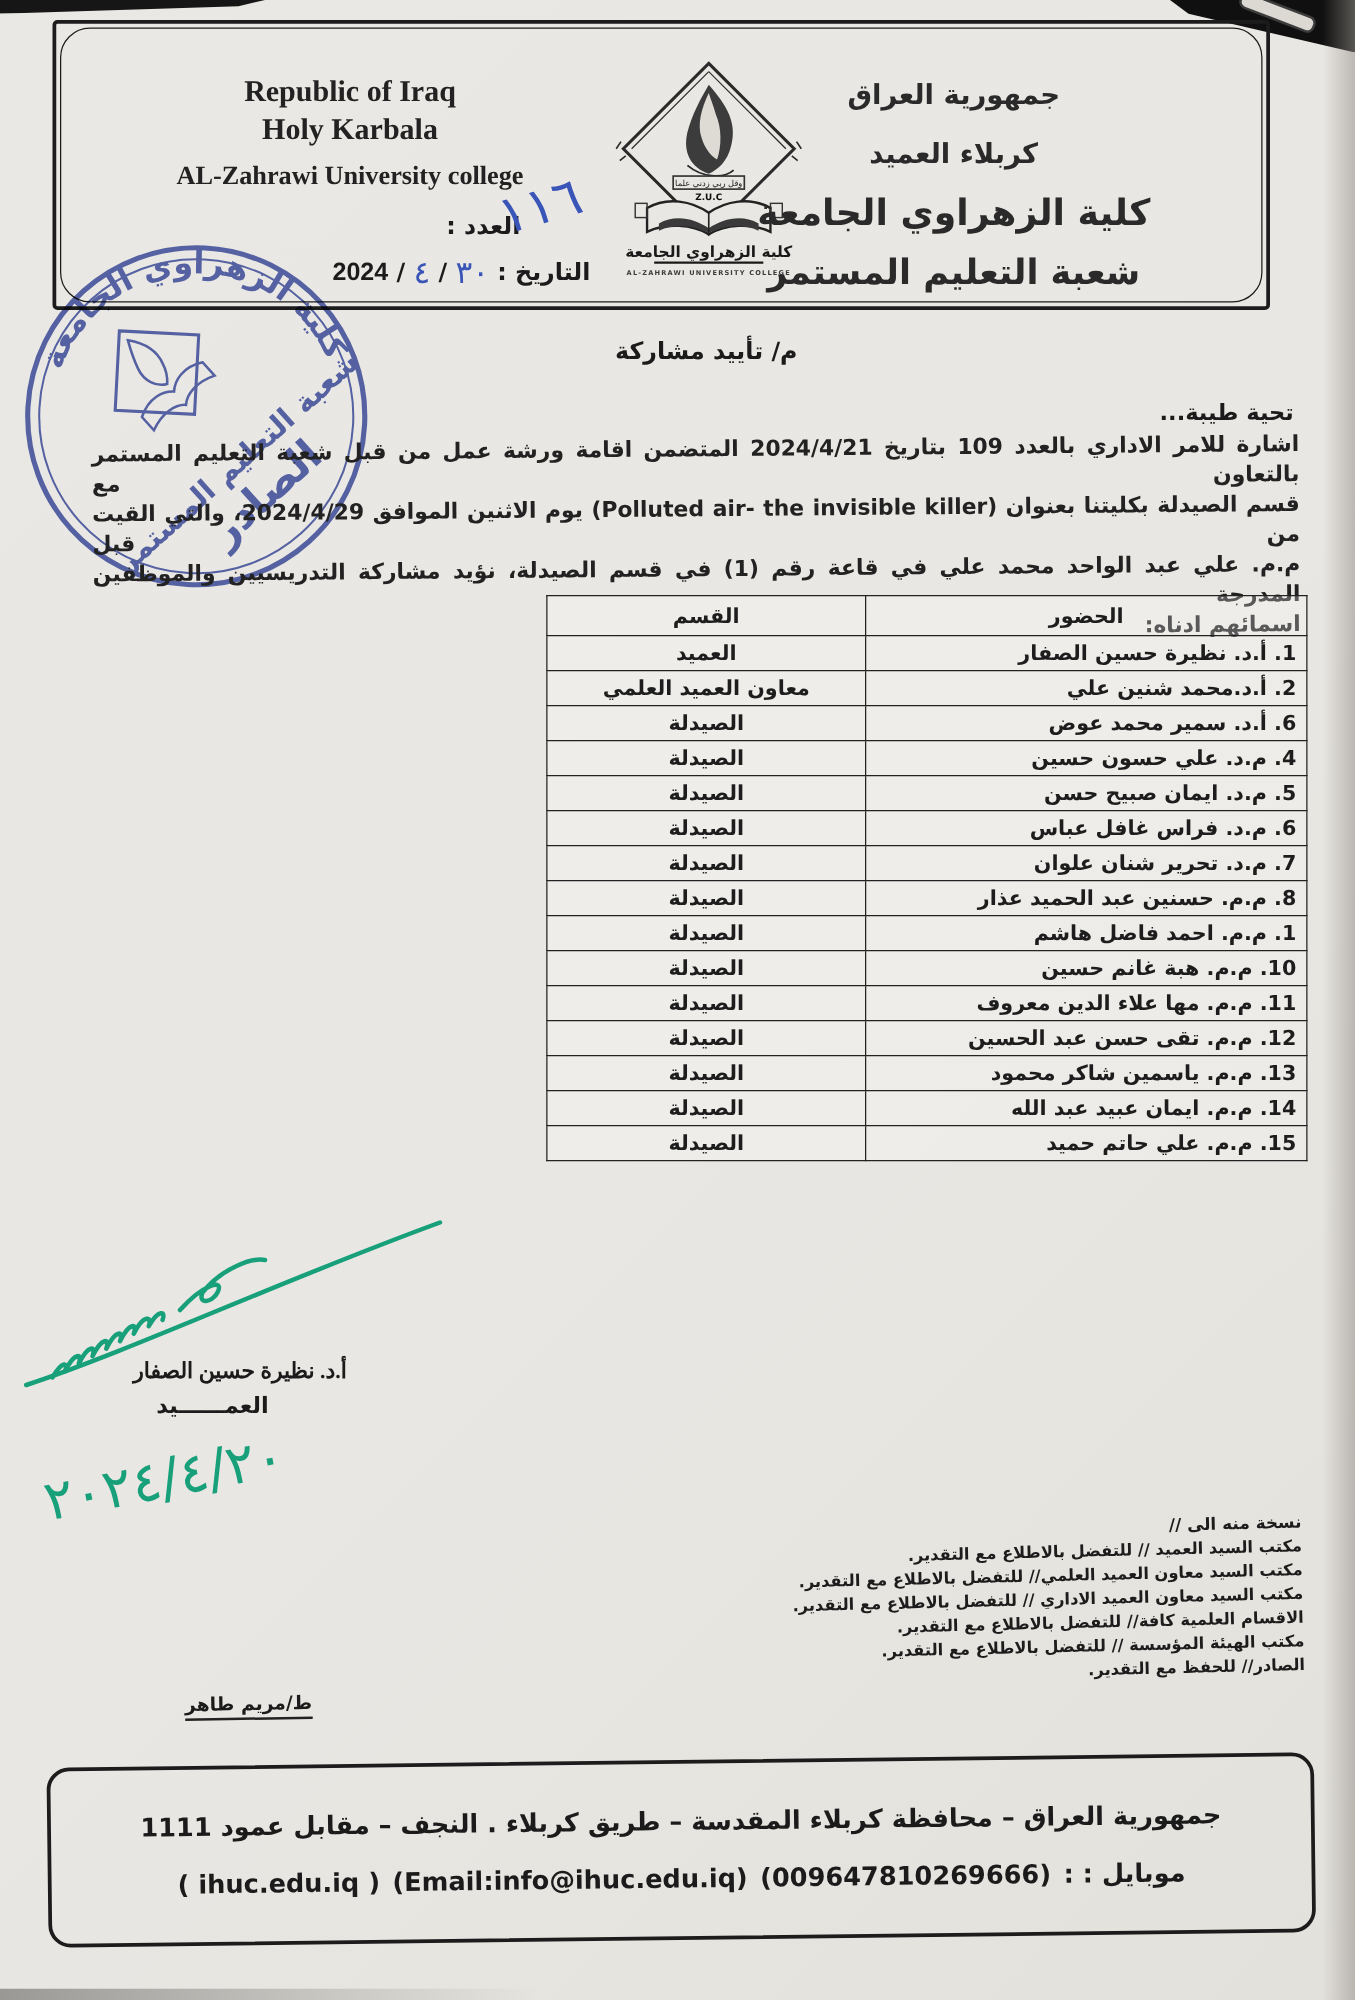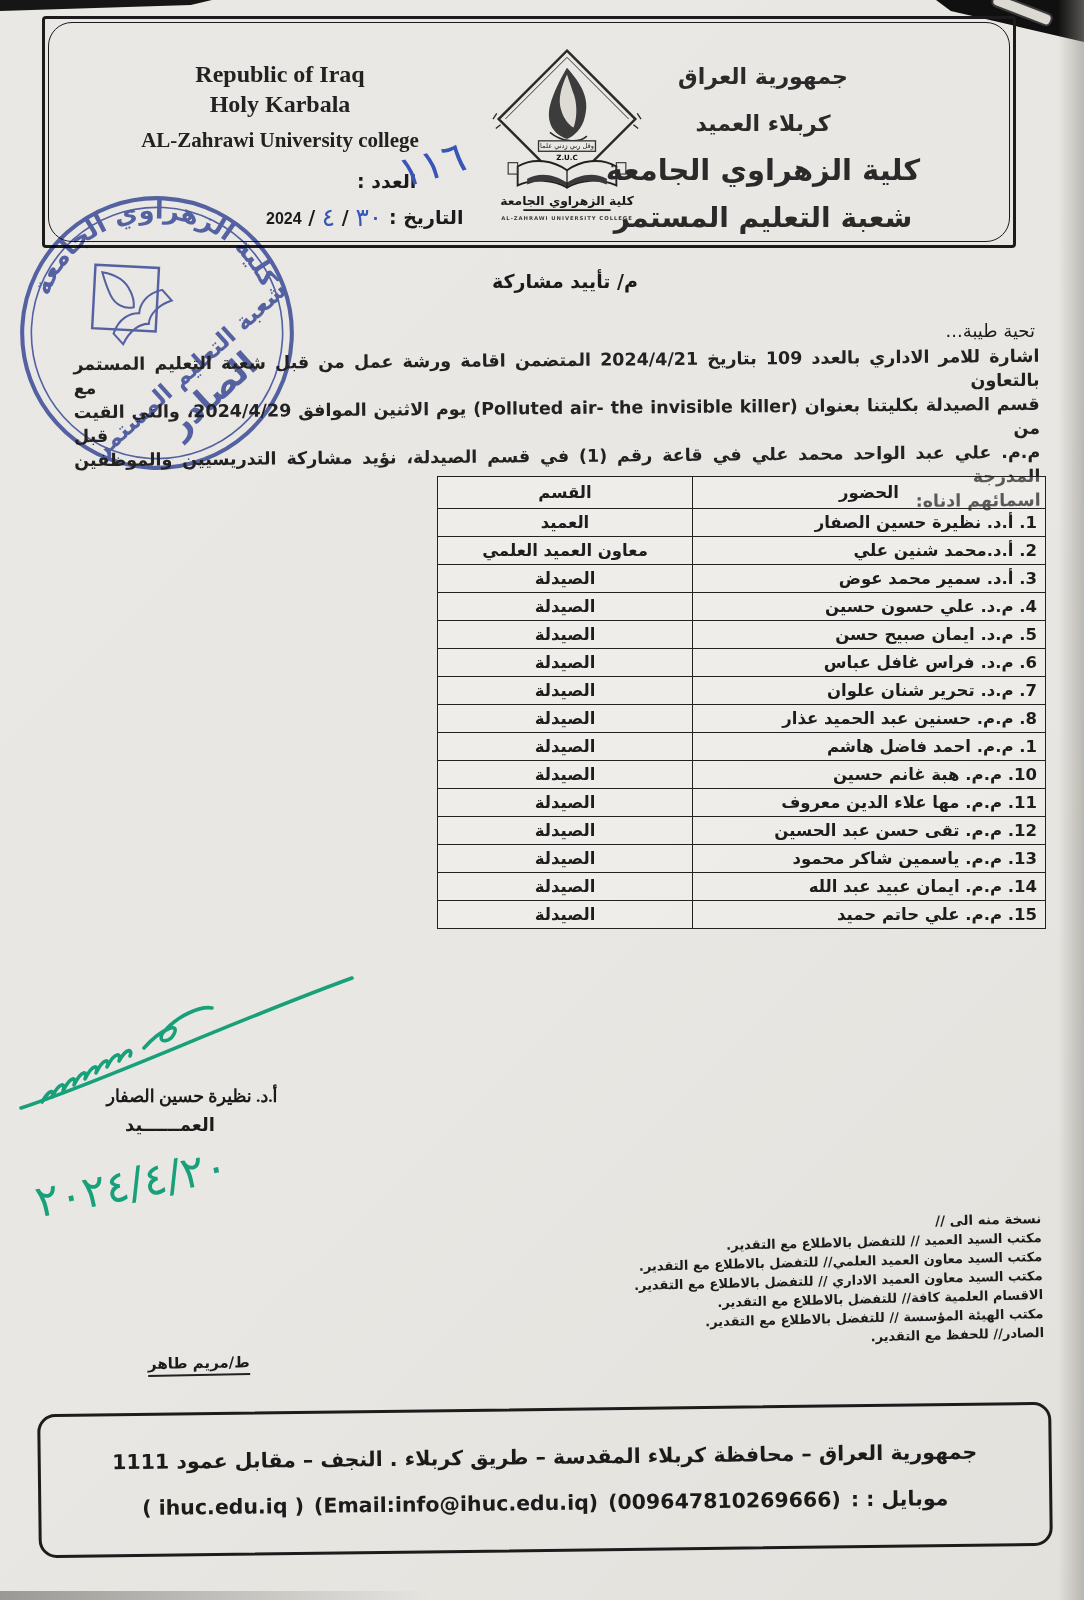--- a/index.html
+++ b/index.html
@@ -33,32 +33,32 @@
   .hdr-ar div{line-height:47px;}
   .hdr-ar .a1,.hdr-ar .a2{font-size:22px;}
   .hdr-ar .a3{font-size:29px;}
   .hdr-ar .a4{font-size:28px;}
   .num-label{position:absolute;left:357px;top:170px;font-size:19px;font-weight:700;direction:rtl;}
   .num-value{position:absolute;left:398px;top:140px;font-size:42px;
     color:var(--handwriting-blue);transform:rotate(-16deg);letter-spacing:4px;}
   .date-line{position:absolute;left:266px;top:201px;font-size:19px;font-weight:700;direction:rtl;
     white-space:nowrap;}
   .hw{color:var(--handwriting-blue);font-weight:400;font-size:25px;position:relative;top:2px;}
-  .pr-year{font-family:"Liberation Sans","DejaVu Sans",sans-serif;font-weight:700;font-size:16px;}
+  .pr-year{font-family:"Liberation Sans","DejaVu Sans",sans-serif;font-weight:700;font-size:20px;}
   
   .logo{position:absolute;left:446px;top:26px;}
   .logo svg text{font-family:"DejaVu Sans",sans-serif;}
   
   .stamp{position:absolute;left:14px;top:190px;width:286px;height:286px;
     transform:rotate(-42deg);opacity:.85;mix-blend-mode:multiply;}
   .stamp text{font-family:"DejaVu Sans",sans-serif;font-weight:700;}
   
   .subject{position:absolute;left:415px;top:270px;width:300px;text-align:center;
     font-size:19px;font-weight:700;direction:rtl;}
-  .greeting{position:absolute;right:49px;top:320px;font-size:18px;font-weight:400;direction:rtl;}
+  .greeting{position:absolute;right:49px;top:320px;font-size:18px;font-weight:700;direction:rtl;}
   .body-text{position:absolute;right:44px;top:348px;width:966px;direction:rtl;
     font-size:17.5px;font-weight:700;line-height:24px;transform:rotate(-.5deg);color:#222;}
   .body-text .jline{text-align:justify;text-align-last:justify;}
   .body-text .lastline{text-align:right;}
   
   .att-table{position:absolute;left:437px;top:476px;border-collapse:collapse;direction:rtl;
     background:rgba(255,255,255,.25);}
   .att-table td,.att-table th{border:1.7px solid #222;font-size:16.5px;font-weight:700;color:#1d1d1d;}
   .att-table th{height:29px;text-align:center;}
   .att-table .td-name{width:340px;height:27px;text-align:right;padding:0 8px 0 4px;}
@@ -193,21 +193,21 @@
     <tbody>
         <tr>
           <td class="td-name">1. أ.د. نظيرة حسين الصفار</td>
           <td class="td-dept">العميد</td>
         </tr>
         <tr>
           <td class="td-name">2. أ.د.محمد شنين علي</td>
           <td class="td-dept">معاون العميد العلمي</td>
         </tr>
         <tr>
-          <td class="td-name">3. أ.د. سمير محمد عوض</td>
+          <td class="td-name">6. أ.د. سمير محمد عوض</td>
           <td class="td-dept">الصيدلة</td>
         </tr>
         <tr>
           <td class="td-name">4. م.د. علي حسون حسين</td>
           <td class="td-dept">الصيدلة</td>
         </tr>
         <tr>
           <td class="td-name">5. م.د. ايمان صبيح حسن</td>
           <td class="td-dept">الصيدلة</td>
         </tr>

